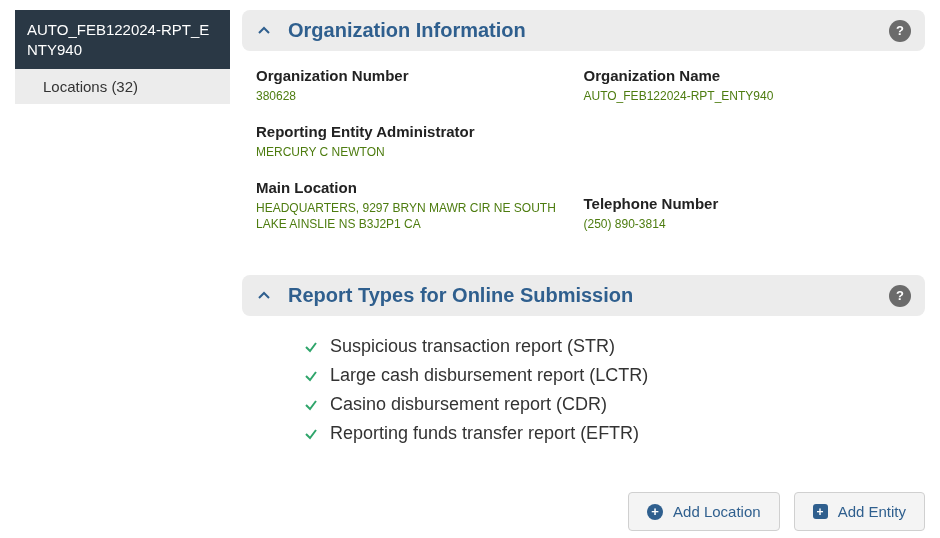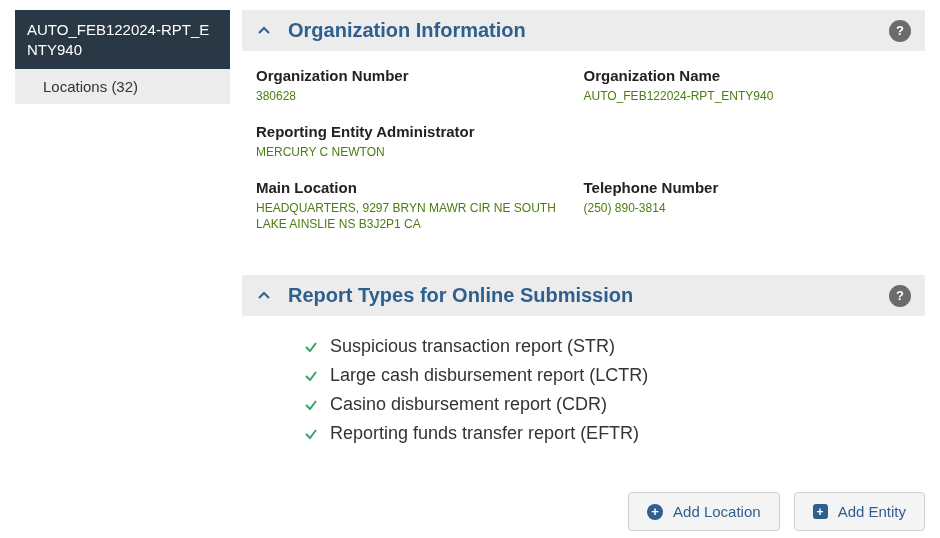--- a/index.html
+++ b/index.html
@@ -36,21 +36,21 @@
   }
   .main {
     flex: 1;
   }
   .panel { margin-bottom: 20px; }
   .panel-header {
     background: #ececec;
     display: flex;
     align-items: center;
     padding: 9px 14px;
-    border-radius: 1px;
+    border-radius: 8px;
   }
   .chev { margin-right: 16px; display: flex; align-items: center; cursor: pointer; }
   .panel-title {
     color: #2f5f8e;
     font-size: 20px;
     font-weight: 600;
     flex: 1;
   }
   .help {
     width: 22px; height: 22px;
@@ -63,20 +63,21 @@
     align-items: center;
     justify-content: center;
     cursor: pointer;
   }
   .panel-body {
     padding: 16px 14px 10px 14px;
   }
   .row {
     display: flex;
     margin-bottom: 18px;
+    align-items: flex-end;
   }
   .field {
     width: 50%;
     padding-right: 20px;
   }
   .field-label {
     font-weight: 700;
     font-size: 15px;
     color: #222;
     margin-bottom: 4px;

